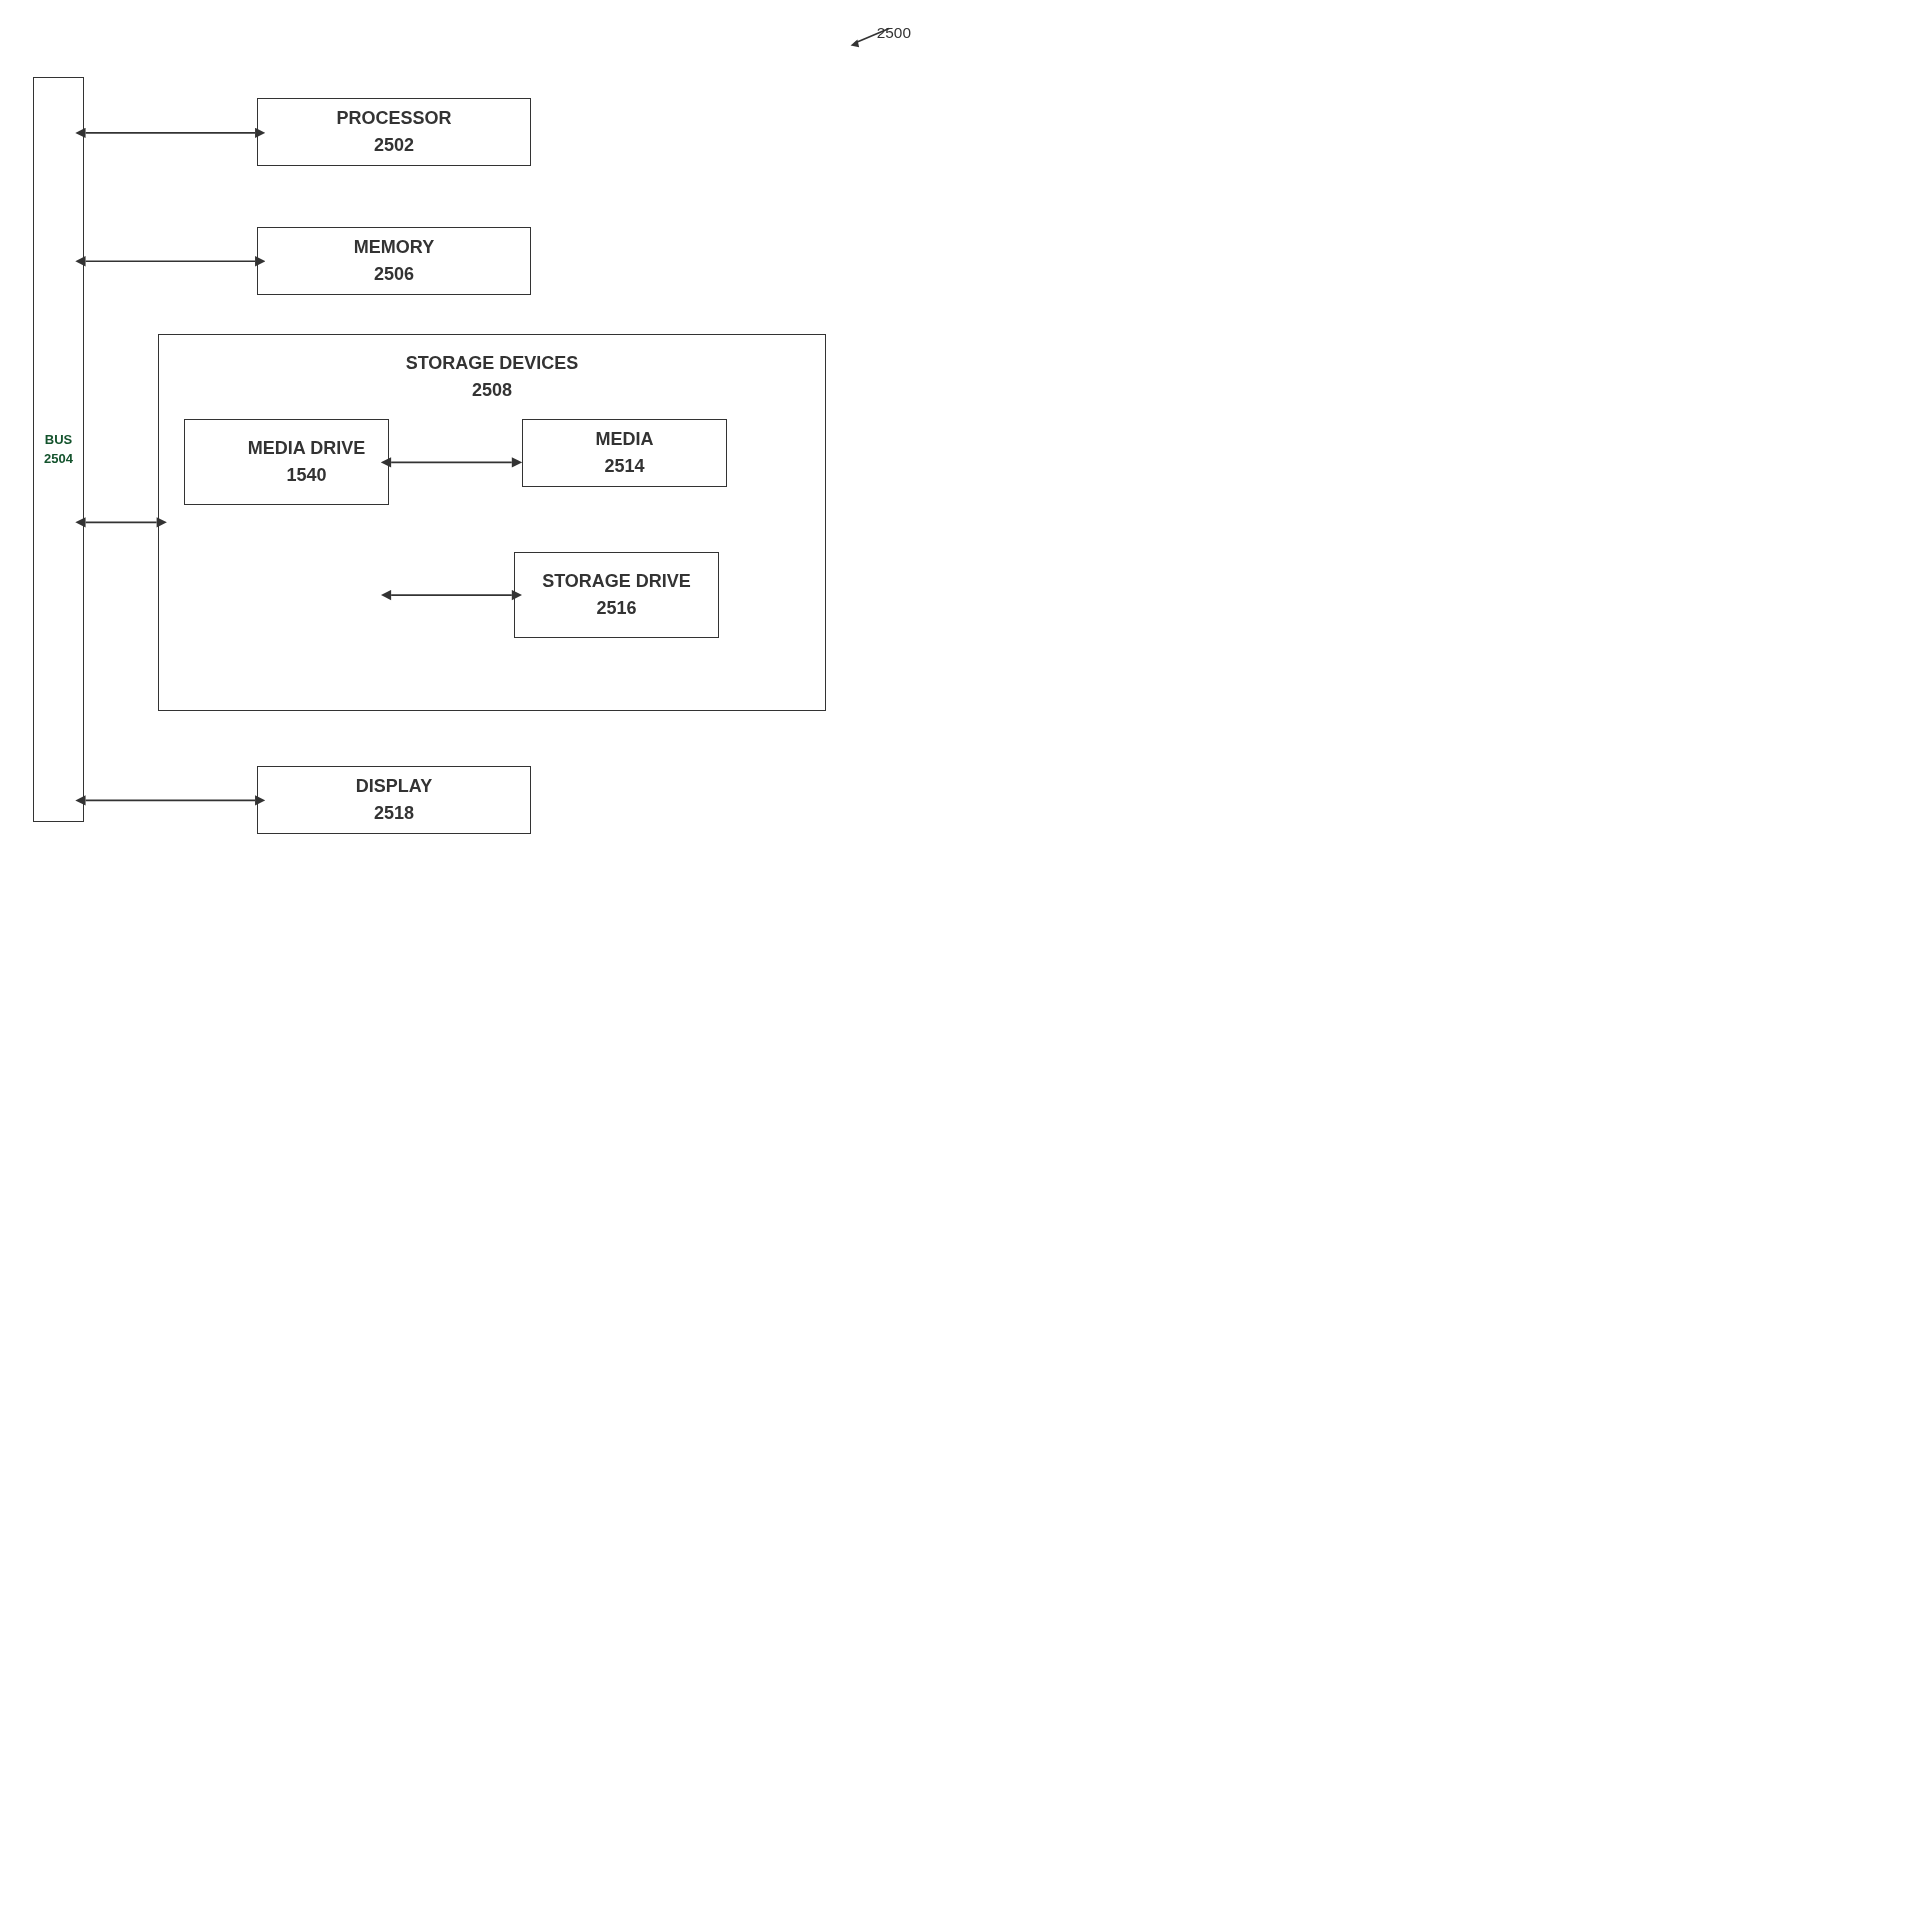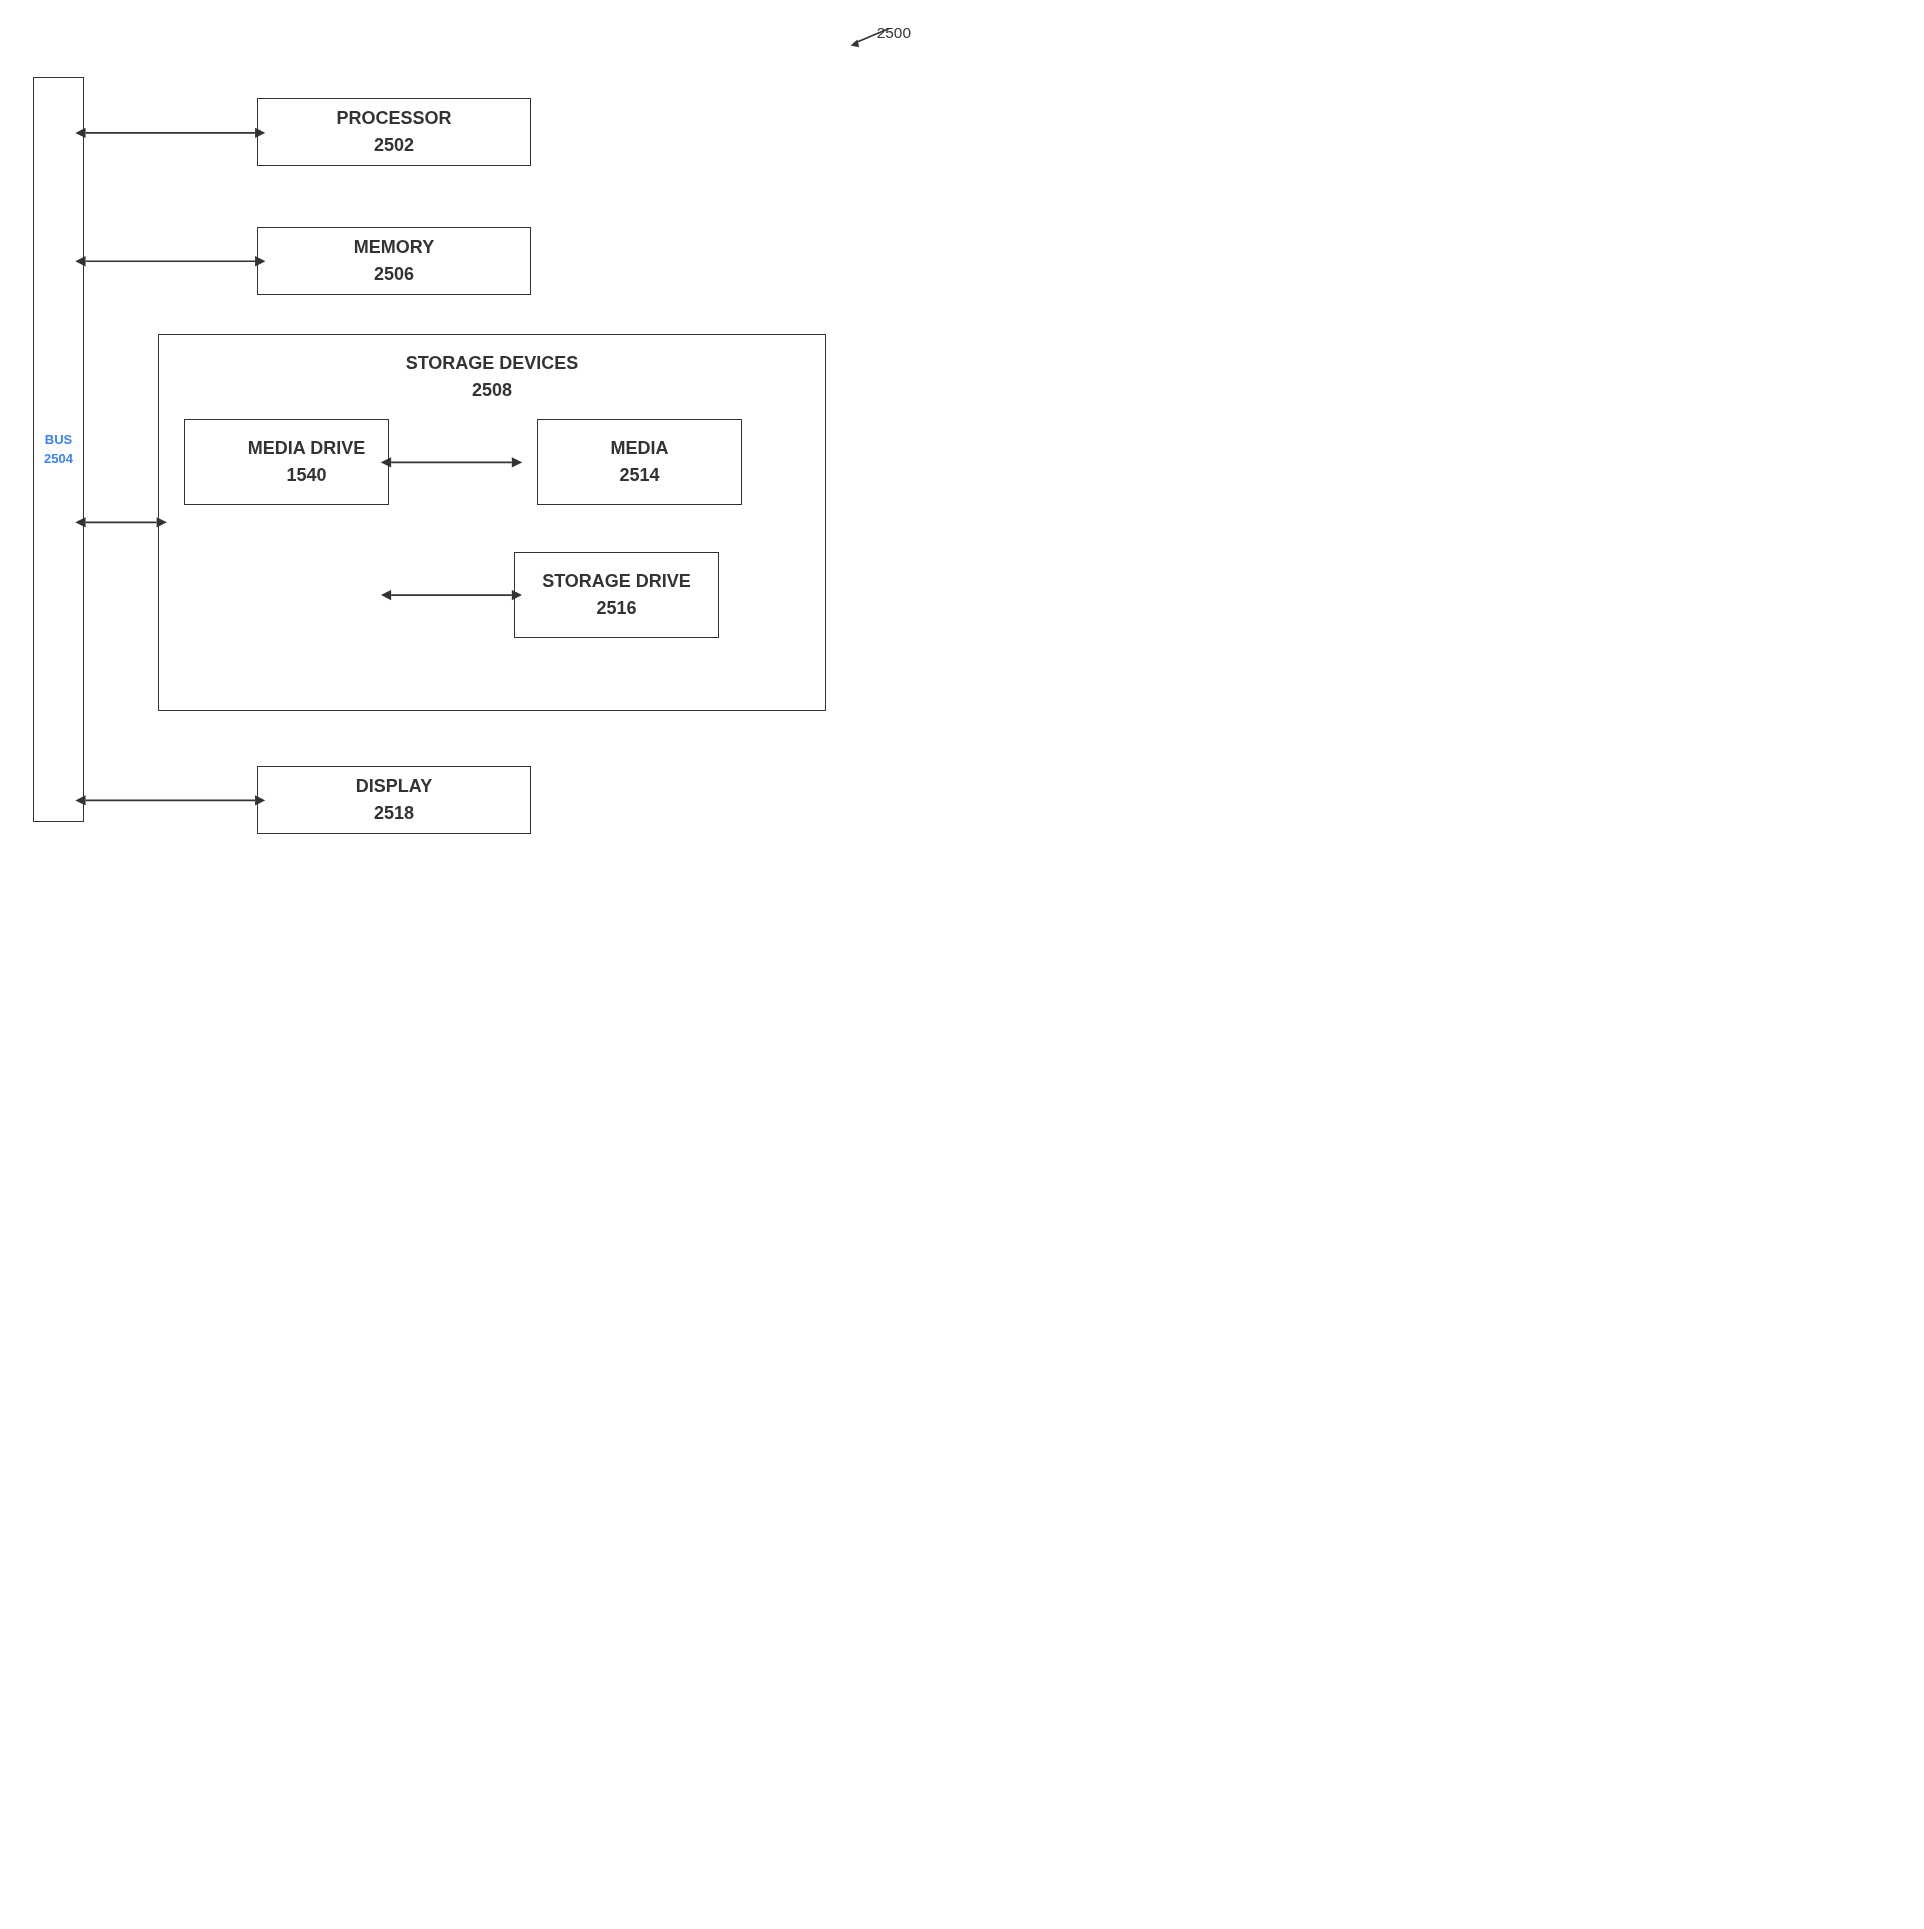--- a/index.html
+++ b/index.html
@@ -40,21 +40,21 @@
       background: #fff;
       display: flex;
       flex-direction: column;
       align-items: center;
       justify-content: center;
     }
 
     .bus-label {
       font-size: 13px;
       font-weight: bold;
-      color: #3b82f6;
+      color: #14532d;
       text-align: center;
       line-height: 1.4;
     }
 
     
     .comp-box {
       position: absolute;
       border: 1.7px solid #333;
       background: #fff;
       display: flex;
@@ -111,24 +111,24 @@
     .media-drive-box {
       left: 184px;
       top: 419px;
       width: 205px;
       height: 86px;
       padding-left: 40px;
     }
 
     
     .media-box {
-      left: 537px;
+      left: 522px;
       top: 419px;
       width: 205px;
-      height: 86px;
+      height: 68px;
     }
 
     
     .storage-if-box {
       left: 184px;
       top: 552px;
       width: 205px;
       height: 86px;
     }
 

